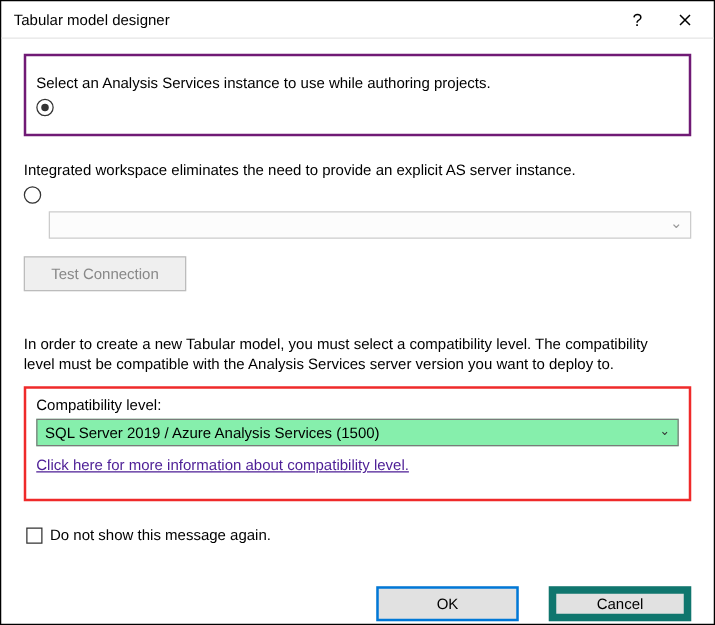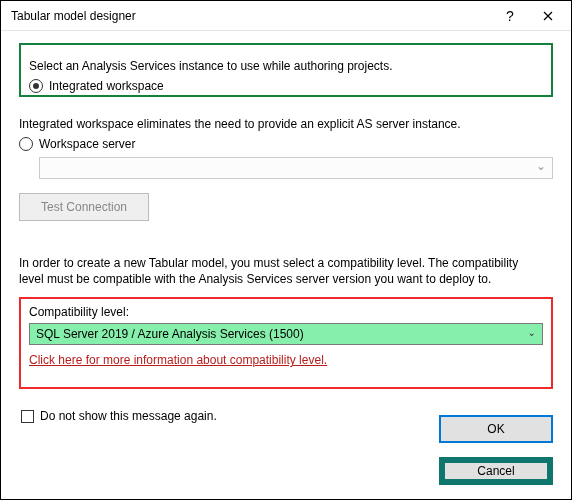--- a/index.html
+++ b/index.html
@@ -30,22 +30,22 @@
     display: flex;
     align-items: center;
     justify-content: center;
     font-size: 14px;
     font-family: "Segoe UI Symbol", sans-serif;
   }
   .content {
     padding: 12px 18px 0 18px;
   }
   .highlight-box {
-    border: 2px solid #15803d;
-    padding: 8px 8px 2px 8px;
+    border: 2px solid #701a75;
+    padding: 8px 8px 14px 8px;
     margin-bottom: 0;
   }
   .radio-row {
     display: flex;
     align-items: center;
     gap: 6px;
     margin-top: 6px;
   }
   .radio {
     width: 14px; height: 14px;
@@ -113,42 +113,41 @@
     padding: 0 6px;
     position: relative;
   }
   .dropdown .chev {
     position: absolute;
     right: 6px; top: 3px;
     font-size: 10px;
     color: #333;
   }
   .link {
-    color: #b91c1c;
+    color: #4c1d95;
     margin-top: 8px;
     display: inline-block;
   }
   .checkbox-row {
     display: flex;
     align-items: center;
     gap: 6px;
     margin: 20px 0 0 2px;
   }
   .checkbox {
     width: 13px; height: 13px;
     border: 1px solid #333;
     background: #fff;
   }
   .footer {
     position: absolute;
-    bottom: 14px;
+    bottom: 2px;
     right: 18px;
     display: flex;
-    gap: 14px;
-    flex-direction: column;
+    gap: 24px;
   }
   .footer .fbtn {
     width: 114px;
     height: 28px;
     border: 6px solid #0f766e;
     background: #e1e1e1;
     display: flex; align-items: center; justify-content: center;
     font-size: 12px;
   }
   .footer .fbtn.primary {
@@ -167,29 +166,27 @@
       </svg>
   </div>
 </div>
 
 <div class="content">
 
   <div class="highlight-box">
     <div class="desc">Select an Analysis Services instance to use while authoring projects.</div>
     <div class="radio-row">
       <span class="radio checked"></span>
-      <span>Integrated workspace</span>
     </div>
   </div>
 
   <div class="desc" style="margin-top:20px">Integrated workspace eliminates the need to provide an explicit AS server instance.</div>
 
   <div class="radio-row">
     <span class="radio"></span>
-    <span>Workspace server</span>
   </div>
 
   <div class="server-input-row">
     <div class="server-input"></div>
   </div>
 
   <div class="test-btn-row">
     <div class="btn-standard">Test Connection</div>
   </div>
 

